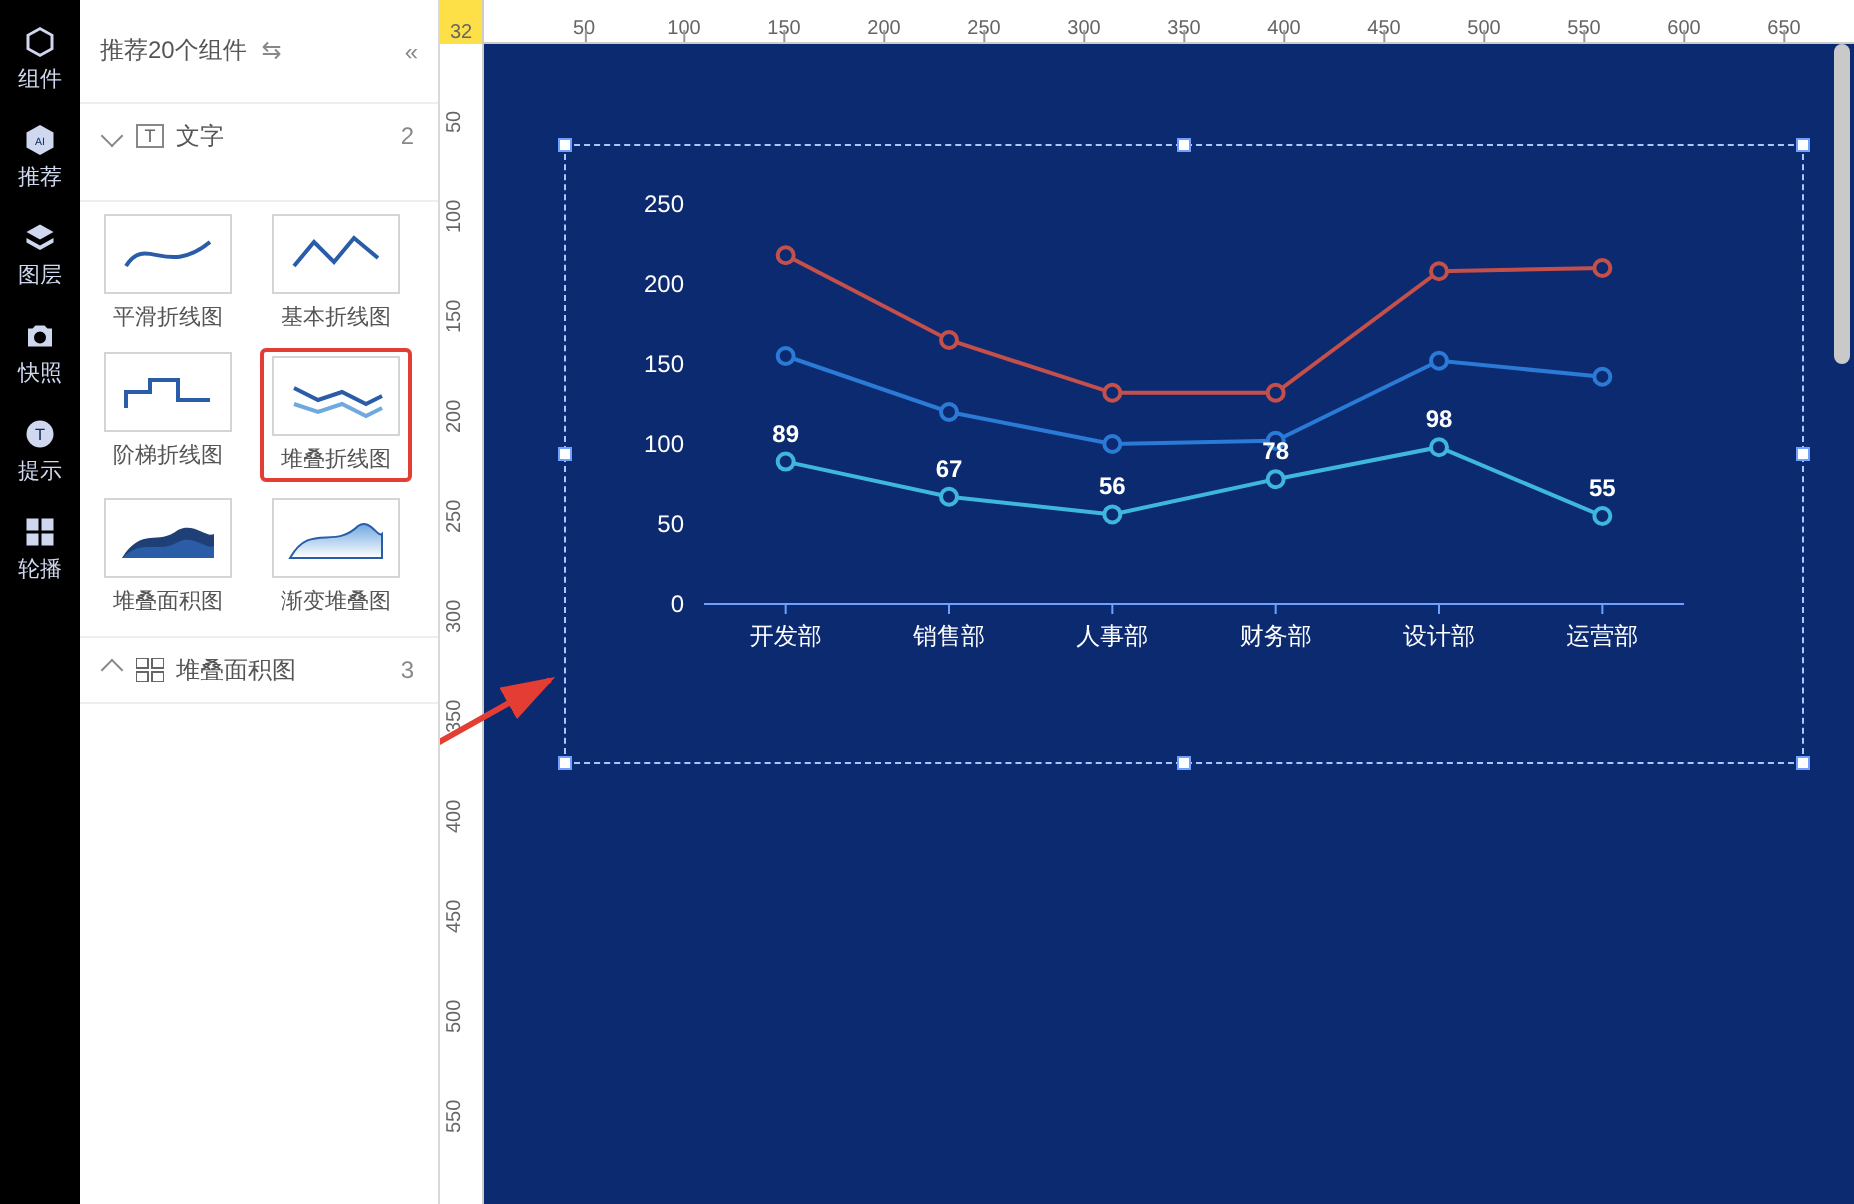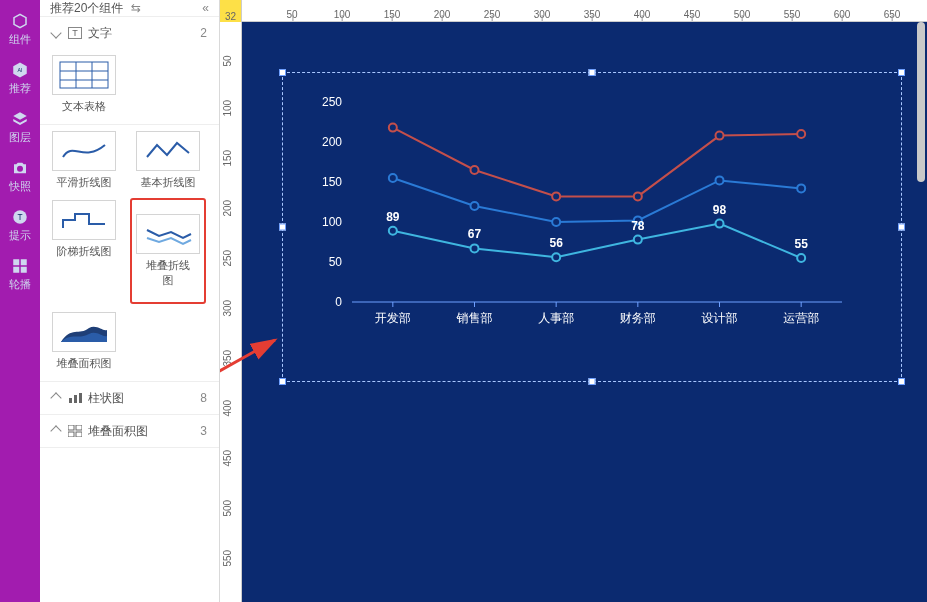--- a/index.html
+++ b/index.html
@@ -1,37 +1,37 @@
 <!DOCTYPE html>
 <html><head>
 <meta charset="utf-8">
 <style>
   * { box-sizing: border-box; margin: 0; padding: 0; font-family: "Microsoft YaHei", Arial, sans-serif; }
   html,body { width:927px; height:602px; overflow:hidden; }
   body { display:flex; background:#fff; font-size:12px; color:#333; }
 
   
-  .rail { width:40px; background:#a21caf; display:flex; flex-direction:column; align-items:center; padding-top:6px; gap:2px; color:#cfd8ef; }
+  .rail { width:40px; background:#000000; display:flex; flex-direction:column; align-items:center; padding-top:6px; gap:2px; color:#cfd8ef; }
   .rail .item { width:40px; display:flex; flex-direction:column; align-items:center; gap:2px; padding:6px 0; cursor:pointer; font-size:11px; }
   .rail svg { width:18px; height:18px; fill:#cfd8ef; }
 
   
   .panel { width:180px; background:#fff; border-right:1px solid #d9d9d9; display:flex; flex-direction:column; }
-  .panel-hd { height:17px; display:flex; align-items:center; padding:0 10px; border-bottom:1px solid #eee; font-size:12px; color:#555; justify-content:space-between; }
+  .panel-hd { height:52px; display:flex; align-items:center; padding:0 10px; border-bottom:1px solid #eee; font-size:12px; color:#555; justify-content:space-between; }
   .panel-hd .collapse { color:#888; cursor:pointer; }
   .section { border-bottom:1px solid #eee; }
   .section-hd { height:32px; display:flex; align-items:center; padding:0 12px; cursor:pointer; color:#555; font-size:12px; justify-content:space-between; }
   .section-hd .left { display:flex; align-items:center; gap:6px; }
   .section-hd .chev { width:8px; height:8px; border-left:1px solid #888; border-bottom:1px solid #888; transform:rotate(-45deg); margin-right:2px; }
   .section-hd.closed .chev { transform:rotate(135deg); }
   .section-body { padding:6px 8px 10px 8px; display:flex; flex-wrap:wrap; gap:10px 12px; }
   .thumb { width:72px; display:flex; flex-direction:column; align-items:center; gap:4px; cursor:pointer; }
   .thumb .box { width:64px; height:40px; border:1px solid #d4d4d4; background:#fff; display:flex; align-items:center; justify-content:center; position:relative; overflow:hidden; }
   .thumb .lbl { font-size:11px; color:#555; text-align:center; }
-  .thumb.selected { outline:2px solid #e43d33; outline-offset:0; padding:14px; border-radius:1px; }
+  .thumb.selected { outline:2px solid #e43d33; outline-offset:0; padding:2px; border-radius:1px; }
   .thumb.selected .box { border-color:#d4d4d4; }
 
   
   .canvas-wrap { flex:1; position:relative; background:#f6f6f6; }
   .ruler-h { position:absolute; left:22px; right:0; top:0; height:22px; background:#fff; border-bottom:1px solid #ccc; }
   .ruler-v { position:absolute; left:0; top:22px; width:22px; bottom:0; background:#fff; border-right:1px solid #ccc; }
   .ruler-corner { position:absolute; left:0; top:0; width:22px; height:34px; background:#fde047; border-right:1px solid #ccc; border-bottom:1px solid #ccc; display:flex; align-items:center; justify-content:center; color:#666; font-size:10px;}
   .ruler-h .tick, .ruler-v .tick { position:absolute; color:#666; font-size:10px; }
   .ruler-h .tick { bottom:1px; transform:translateX(-50%); }
   .ruler-h .tick:before { content:""; position:absolute; left:50%; bottom:-1px; width:1px; height:6px; background:#999; }
@@ -122,32 +122,20 @@
       <div class="section">
         <div class="section-hd">
           <span class="left">
             <span class="chev"></span>
             <span style="display: inline-block; width: 14px; height: 12px; border: 1px solid rgb(136, 136, 136); font-size: 9px; line-height: 10px; text-align: center; color: rgb(102, 102, 102);">T</span>
             <span>文字</span>
           </span>
           <span style="color: rgb(136, 136, 136);">2</span>
         </div>
         <div class="section-body">
-          <div class="thumb">
-            <div class="box">
-              <svg width="50" height="28">
-                <rect x="1" y="1" width="48" height="26" fill="none" stroke="#2a5ca8"></rect>
-                <line x1="1" y1="10" x2="49" y2="10" stroke="#2a5ca8"></line>
-                <line x1="1" y1="19" x2="49" y2="19" stroke="#2a5ca8"></line>
-                <line x1="17" y1="1" x2="17" y2="27" stroke="#2a5ca8"></line>
-                <line x1="33" y1="1" x2="33" y2="27" stroke="#2a5ca8"></line>
-              </svg>
-            </div>
-            <div class="lbl">文本表格</div>
-          </div>
         </div>
       </div>
       <div class="section">
         <div class="section-body">
           <div class="thumb">
             <div class="box">
               <svg width="50" height="28">
                 <path d="M4,20 C14,4 24,26 46,8" stroke="#2a5ca8" fill="none" stroke-width="2"></path>
               </svg>
             </div>
@@ -180,34 +168,34 @@
           </div>
           <div class="thumb">
             <div class="box">
               <svg width="50" height="28">
                 <path d="M2,24 C12,8 20,18 30,10 C38,6 44,14 48,12 L48,24 Z" fill="#1f3f77"></path>
                 <path d="M2,24 C12,14 20,22 30,16 C38,12 44,20 48,18 L48,24 Z" fill="#2a5ca8"></path>
               </svg>
             </div>
             <div class="lbl">堆叠面积图</div>
           </div>
-        </div>
-      </div>
-      <div class="section">
-        <div class="section-hd closed">
-          <span class="left">
-            <span class="chev"></span>
-            <span style="display: inline-block; width: 14px; height: 12px; border: none; font-size: 9px; line-height: 10px; text-align: center; color: rgb(102, 102, 102);"><svg width="14" height="12">
-                <rect x="1" y="6" width="3" height="5" fill="#666"></rect>
-                <rect x="6" y="3" width="3" height="8" fill="#666"></rect>
-                <rect x="11" y="1" width="3" height="10" fill="#666"></rect>
-              </svg></span>
-            <span>柱状图</span>
-          </span>
-          <span style="color: rgb(136, 136, 136);">8</span>
+          <div class="thumb">
+            <div class="box">
+              <svg width="50" height="28">
+                <defs>
+                  <linearGradient id="g1" x1="0" y1="0" x2="0" y2="1">
+                    <stop offset="0" stop-color="#6fa9e0"></stop>
+                    <stop offset="1" stop-color="#fff"></stop>
+                  </linearGradient>
+                </defs>
+                <path d="M2,24 C12,6 24,20 36,8 C42,4 46,14 48,12 L48,24 Z" fill="url(#g1)" stroke="#2a5ca8"></path>
+              </svg>
+            </div>
+            <div class="lbl">渐变堆叠图</div>
+          </div>
         </div>
       </div>
       <div class="section">
         <div class="section-hd closed">
           <span class="left">
             <span class="chev"></span>
             <span style="display: inline-block; width: 14px; height: 12px; border: none; font-size: 9px; line-height: 10px; text-align: center; color: rgb(102, 102, 102);"><svg width="14" height="12">
                 <rect x="0" y="0" width="6" height="5" fill="none" stroke="#666"></rect>
                 <rect x="8" y="0" width="6" height="5" fill="none" stroke="#666"></rect>
                 <rect x="0" y="7" width="6" height="5" fill="none" stroke="#666"></rect>

